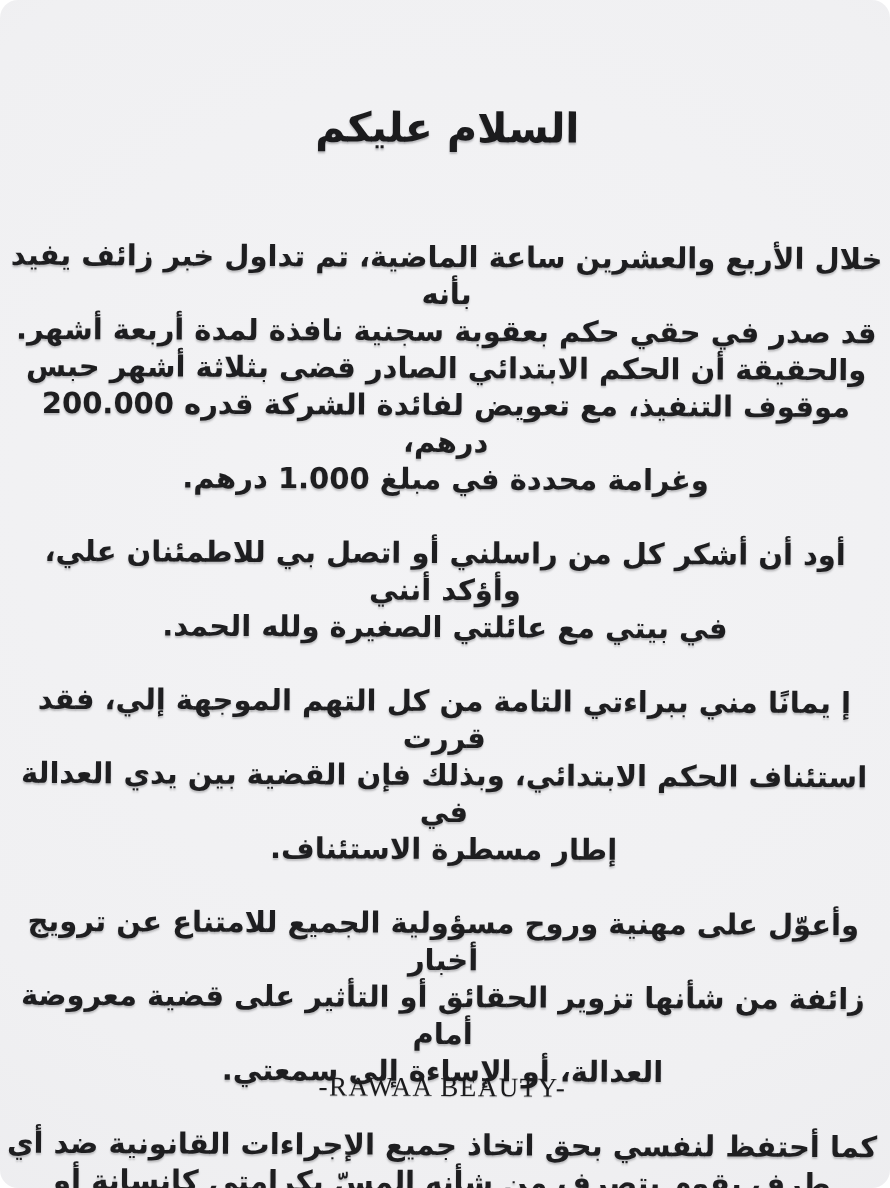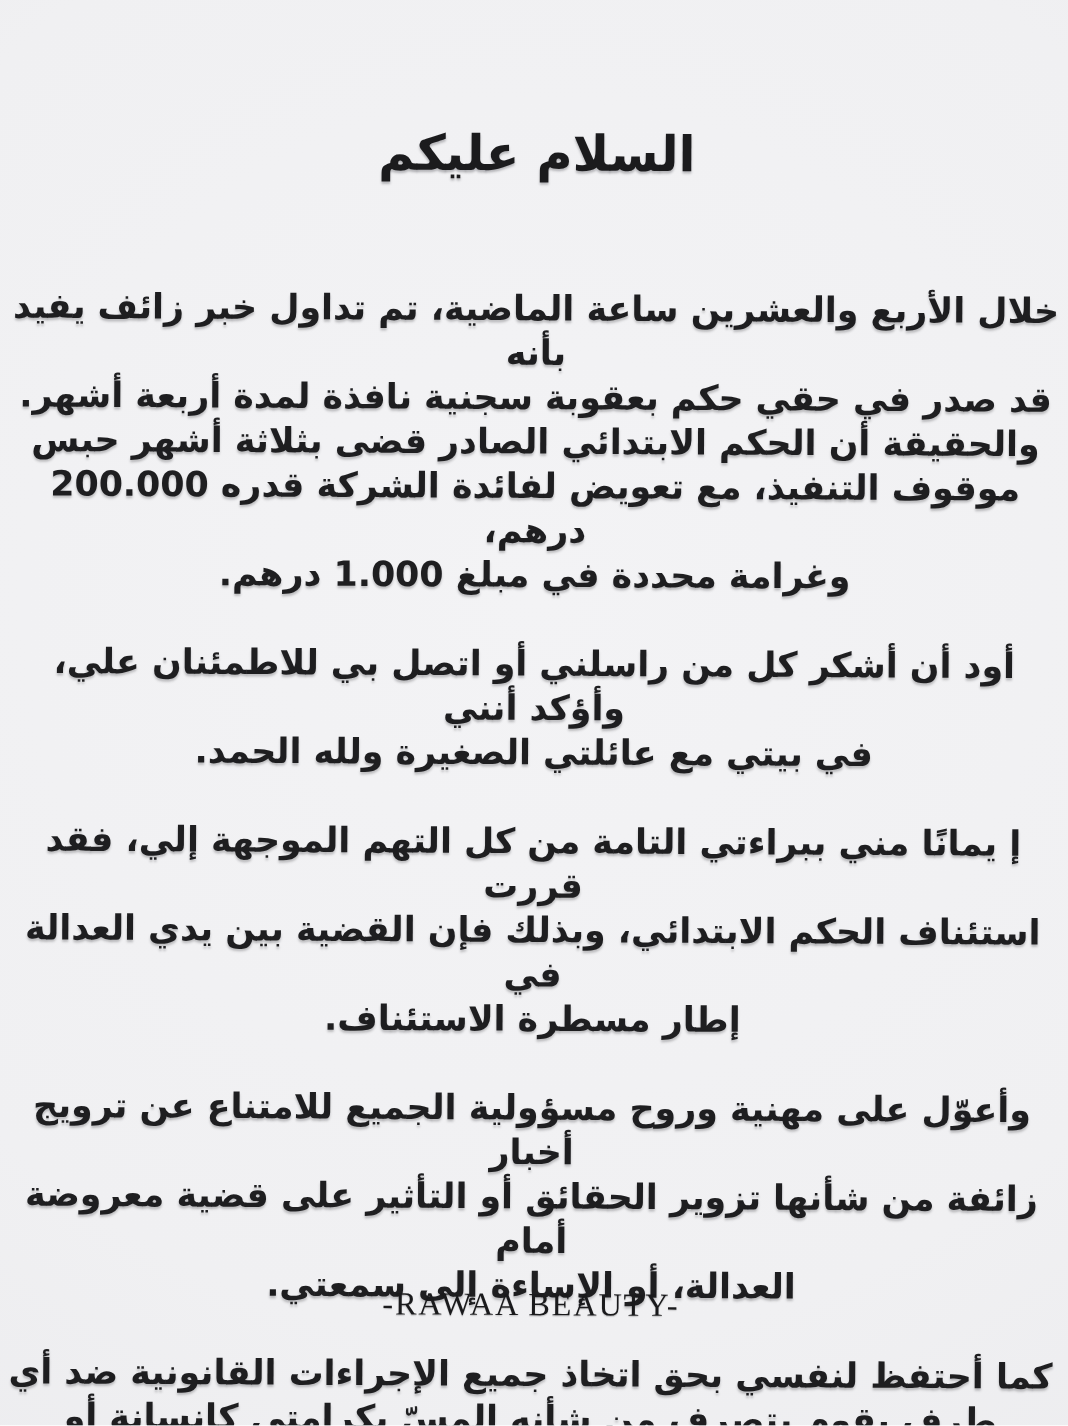--- a/index.html
+++ b/index.html
@@ -12,20 +12,21 @@
     overflow: hidden;
   }
   .page {
     position: relative;
     width: 890px;
     height: 1188px;
     background:
       radial-gradient(130% 95% at 50% 42%, #f3f3f5 0%, #f0f0f2 55%, #e9e9ec 100%);
     font-family: "DejaVu Sans", sans-serif;
     overflow: hidden;
+    border-radius: 18px;
   }
   .sheet {
     position: absolute;
     inset: 0;
     transform: rotate(0.3deg);
     transform-origin: 50% 50%;
   }
   .title {
     position: absolute;
     top: 104px;

